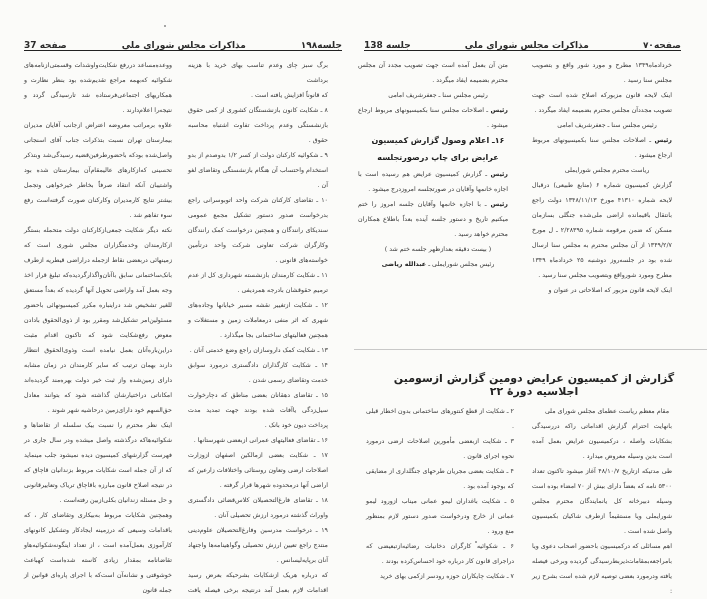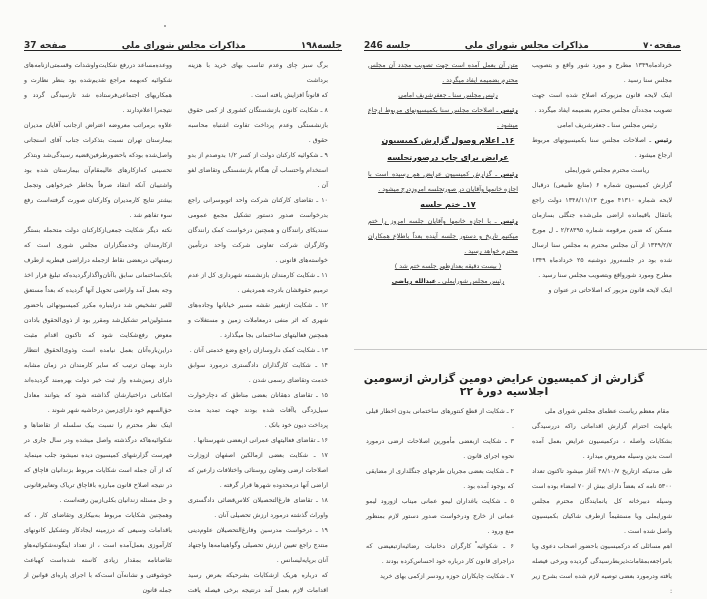--- a/index.html
+++ b/index.html
@@ -29,21 +29,21 @@
   .col .ind { padding-right:10px; }
   .col .hd { text-align:center; font-weight:bold; font-size:8px; color:#222; line-height:17px; }
   .col .speaker { font-weight:bold; color:#222; }
   .col .center { text-align:center; }
   .col .sig { text-align:center; }
   .col .sig b { font-weight:bold; color:#222; }
   .divider {
     position:absolute; left:354px; width:353px; top:349px; height:1px; background:#c8c8c8;
   }
   .section-title {
-    position:absolute; left:354px; width:300px; top:372px;
+    position:absolute; left:384px; width:300px; top:372px;
     direction:rtl; text-align:center;
     font-size:11px; font-weight:bold; color:#222;
   }
   .speck { position:absolute; width:2px; height:2px; background:#888; border-radius:1px; }
 </style>
 </head>
 <body>
 
 <div class="page left">
   <div class="running-head">
@@ -75,39 +75,38 @@
       <p class="ind">نکته دیگر شکایت جمعی‌ازکارکنان دولت متحمله بستگر ازکارمندان وخدمتگزاران مجلس شوری است که زمینهائی دربعضی نقاط ازجمله دراراضی قیطریه ازطرف بانک‌ساختمانی سابق باآنان‌واگذارگردیده‌که تبلیغ قرار اخذ وجه بعمل آمد واراضی تحویل آنها گردیده که بعداً مستعق للغیر تشخیص شد دراینباره مکرر کمیسیونهائی باحضور مسئولین‌امر تشکیل‌شد ومقرر بود از ذوی‌الحقوق بادادن معوض رفع‌شکایت شود که تاکنون اقدام مثبت دراین‌باره‌آنان بعمل نیامده است وذوی‌الحقوق انتظار دارند بهمان ترتیب که سایر کارمندان در زمان مشابه دارای زمین‌شده واز ثبت خیر دولت بهره‌مند گردیده‌اند امکاناتی دراختیارشان گذاشته شود که بتوانند معادل حق‌السهم خود دارای‌زمین درحاشیه شهر شوند .</p>
       <p class="ind">اینک نظر محترم را نسبت بیک سلسله از تقاضاها و شکوائیه‌هاکه درگذشته واصل میشده ودر سال جاری در فهرست گزارشهای کمیسیون دیده نمیشود جلب مینماید که از آن جمله است شکایات مربوط بزندانیان قاچاق که در نتیجه اصلاح قانون مبارزه باقاچاق تریاک وتعاییرقانونی و حل مسئله زندانیان بکلی‌ازبین رفته‌است .</p>
       <p class="ind">وهمچنین شکایات مربوط به‌بیکاری وتقاضای کار ، که باقدامات وسیعی که درزمینه ایجادکار وتشکیل کانونهای کارآموزی بعمل‌آمده است ، از تعداد اینگونه‌شکوائیه‌هاو تقاضانامه بمقدار زیادی کاسته شده‌است کهباعث خوشوقتی و نشانه‌آن است‌که با اجرای پاره‌ای قوانین از جمله قانون</p>
     </div>
 </div>
 
 <div class="page right">
   <div class="running-head">
     <span>صفحه۷۰</span>
     <span>مذاکرات مجلس شورای ملی</span>
-    <span>جلسه 246</span>
+    <span>جلسه 138</span>
   </div>
 
   <div class="col" id="rp-rc" style="left:178px; width:150px; top:57px;">
       <p class="ind">خردادماه۱۳۴۹ مطرح و مورد شور واقع و بتصویب مجلس سنا رسید .</p>
       <p class="ind">اینک لایحه قانون مزبورکه اصلاح شده است جهت تصویب مجددآن مجلس محترم بضمیمه ایفاد میگردد .</p>
       <p class="center">رئیس مجلس سنا ـ جعفرشریف امامی</p>
       <p class="ind"><span class="speaker">رئیس</span><span> ـ اصلاحات مجلس سنا بکمیسیونهای مربوط ارجاع میشود .</span></p>
       <p class="center">ریاست محترم مجلس شورایملی</p>
       <p class="ind">گزارش کمیسیون شماره ۶ (منابع طبیعی) درقبال لایحه شماره ۴۱۳۱۰ مورخ ۱۳۴۸/۱۱/۱۳ دولت راجع بانتقال باقیمانده اراضی ملی‌شده جنگلی بسازمان مسکن که ضمن مرقومه شماره ۲/۲۸۳۹۵ ـ ل مورخ ۱۳۴۹/۲/۷ از آن مجلس محترم به مجلس سنا ارسال شده بود در جلسه‌روز دوشنبه ۲۵ خردادماه ۱۳۴۹ مطرح ومورد شورواقع وبتصویب مجلس سنا رسید .</p>
       <p class="ind">اینک لایحه قانون مزبور که اصلاحاتی در عنوان و</p>
     </div>
-  <div class="col" id="rp-lc" style="left:14px; width:160px; top:57px;text-decoration:underline;">
+  <div class="col" id="rp-lc" style="left:4px; width:160px; top:57px;">
       <p class="ind">متن آن بعمل آمده است جهت تصویب مجدد آن مجلس محترم بضمیمه ایفاد میگردد .</p>
       <p class="center">رئیس مجلس سنا ـ جعفرشریف امامی</p>
       <p class="ind"><span class="speaker">رئیس</span><span> ـ اصلاحات مجلس سنا بکمیسیونهای مربوط ارجاع میشود .</span></p>
       <p class="hd">۱۶ـ اعلام وصول گزارش کمیسیون عرایض برای چاپ درصورتجلسه</p>
       <p class="ind"><span class="speaker">رئیس</span><span> ـ گزارش کمیسیون عرایض هم رسیده است با اجازه خانمها وآقایان در صورتجلسه امروزدرج میشود .</span></p>
-      <p class="hd">۱۷ـ ختم جلسه</p>
       <p class="ind"><span class="speaker">رئیس</span><span> ـ با اجازه خانمها وآقایان جلسه امروز را ختم میکنیم تاریخ و دستور جلسه آینده بعداً باطلاع همکاران محترم خواهد رسید .</span></p>
       <p class="center">( بیست دقیقه بعدازظهر جلسه ختم شد )</p>
       <p class="sig"><span>رئیس مجلس شورایملی ـ </span><b>عبدالله ریاضی</b></p>
     </div>
 </div>
 
 <div class="divider"></div>
 <div class="section-title">گزارش از کمیسیون عرایض دومین گزارش ازسومین اجلاسیه دورهٔ ۲۲</div>
 
 <div class="col" id="rp-rrc" style="left:532px; width:150px; top:403px;">

